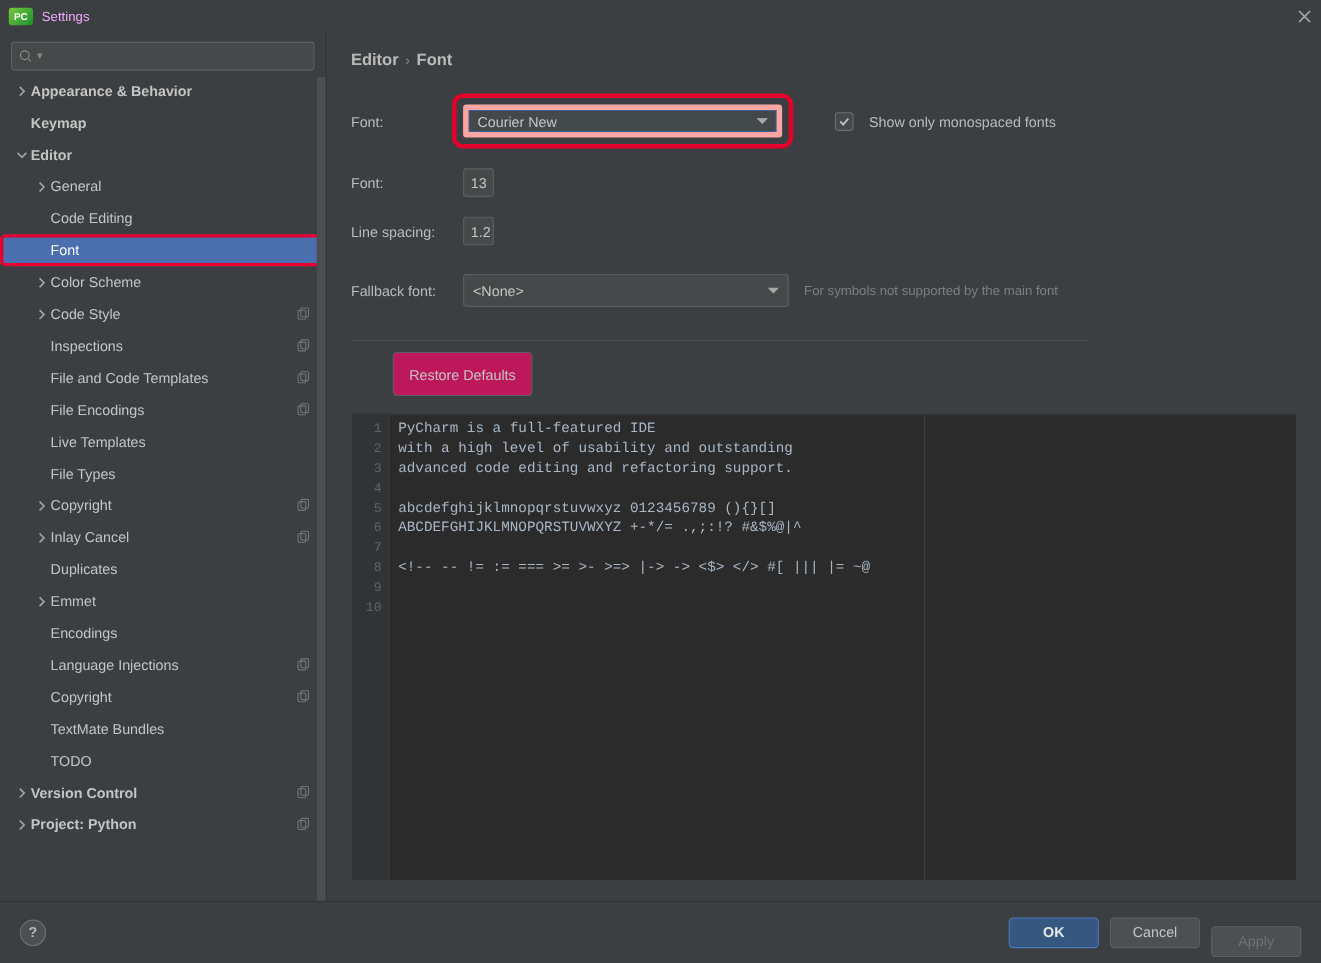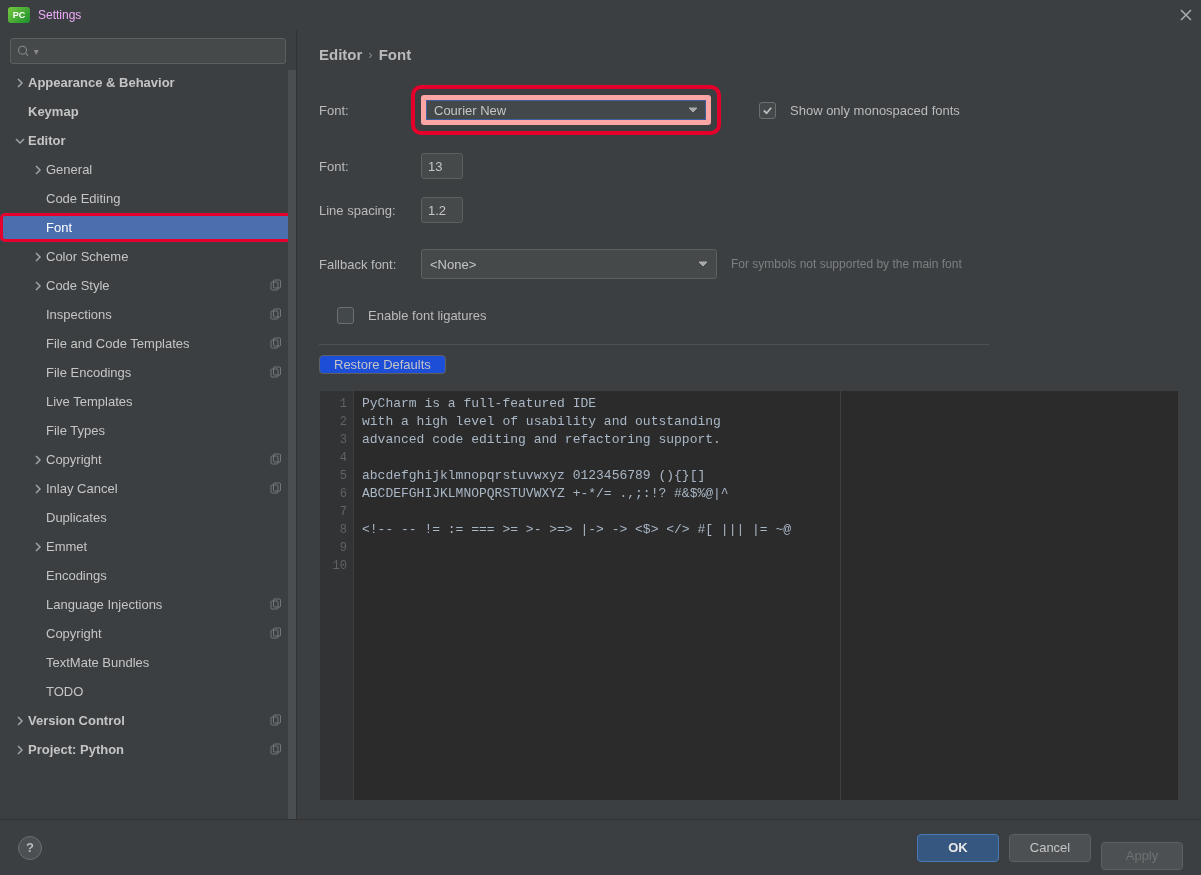--- a/index.html
+++ b/index.html
@@ -150,47 +150,48 @@
     border-radius:10px;
     margin-left:-10px;
   }
   .font-dd {
     width:290px;
     border:5px solid #fca5a5;
     background:#43494a;
     box-shadow: inset 0 0 0 1px #3d5f9e;
   }
   .numbox {
-    width:42px;height:26px;
+    width:28px;height:26px;
     background:#45494a;border:1px solid #5e6060;border-radius:3px;
     display:flex;align-items:center;padding:0 6px;color:#c5c5c5;
   }
   .checkbox {
     width:17px;height:17px;
     border:1px solid #6b6f70;border-radius:3px;
     background:#43494a;
     display:flex;align-items:center;justify-content:center;
     flex:0 0 17px;
   }
   .checkbox.checked svg{width:11px;height:11px;stroke:#bdbdbd;stroke-width:2;fill:none;}
   .hint { color:#7d7f80; font-size:12px;}
   .divider {
     border-top:1px solid #515151;
     margin:2px 0 10px 0;
     width:670px;
   }
   .button {
-    height:19px;
+    height:40px;
     padding:0 14px;
-    background:#1d4ed8;
+    background:#be185d;
     border:1px solid #5e6060;
     border-radius:4px;
     color:#c5c5c5;
     display:inline-flex;align-items:center;
     cursor:pointer;
+    margin-left:38px;
   }
   .preview {
     margin-top:16px;
     flex:1;
     background:#2b2b2b;
     border:1px solid #3d3f40;
     display:flex;
     overflow:hidden;
     font-family:"Courier New",monospace;
     font-size:13px;
@@ -507,25 +508,20 @@
         <span>&lt;None&gt;</span>
         <span class="dd-arrow"><svg viewBox="0 0 10 10">
               <path d="M1 3 L5 7 L9 3Z"></path>
             </svg></span>
       </div>
       <span class="hint">For symbols not supported by the main font</span>
     </div>
 
     <div style="height:10px"></div>
 
-    <div class="form-row" style="margin-left:0;">
-      <div style="width:4px"></div>
-      <div class="checkbox"></div>
-      <span>Enable font ligatures</span>
-    </div>
 
     <div class="divider"></div>
 
     <div>
       <div class="button">
         <span>Restore Defaults</span>
       </div>
     </div>
 
     <div class="preview">

